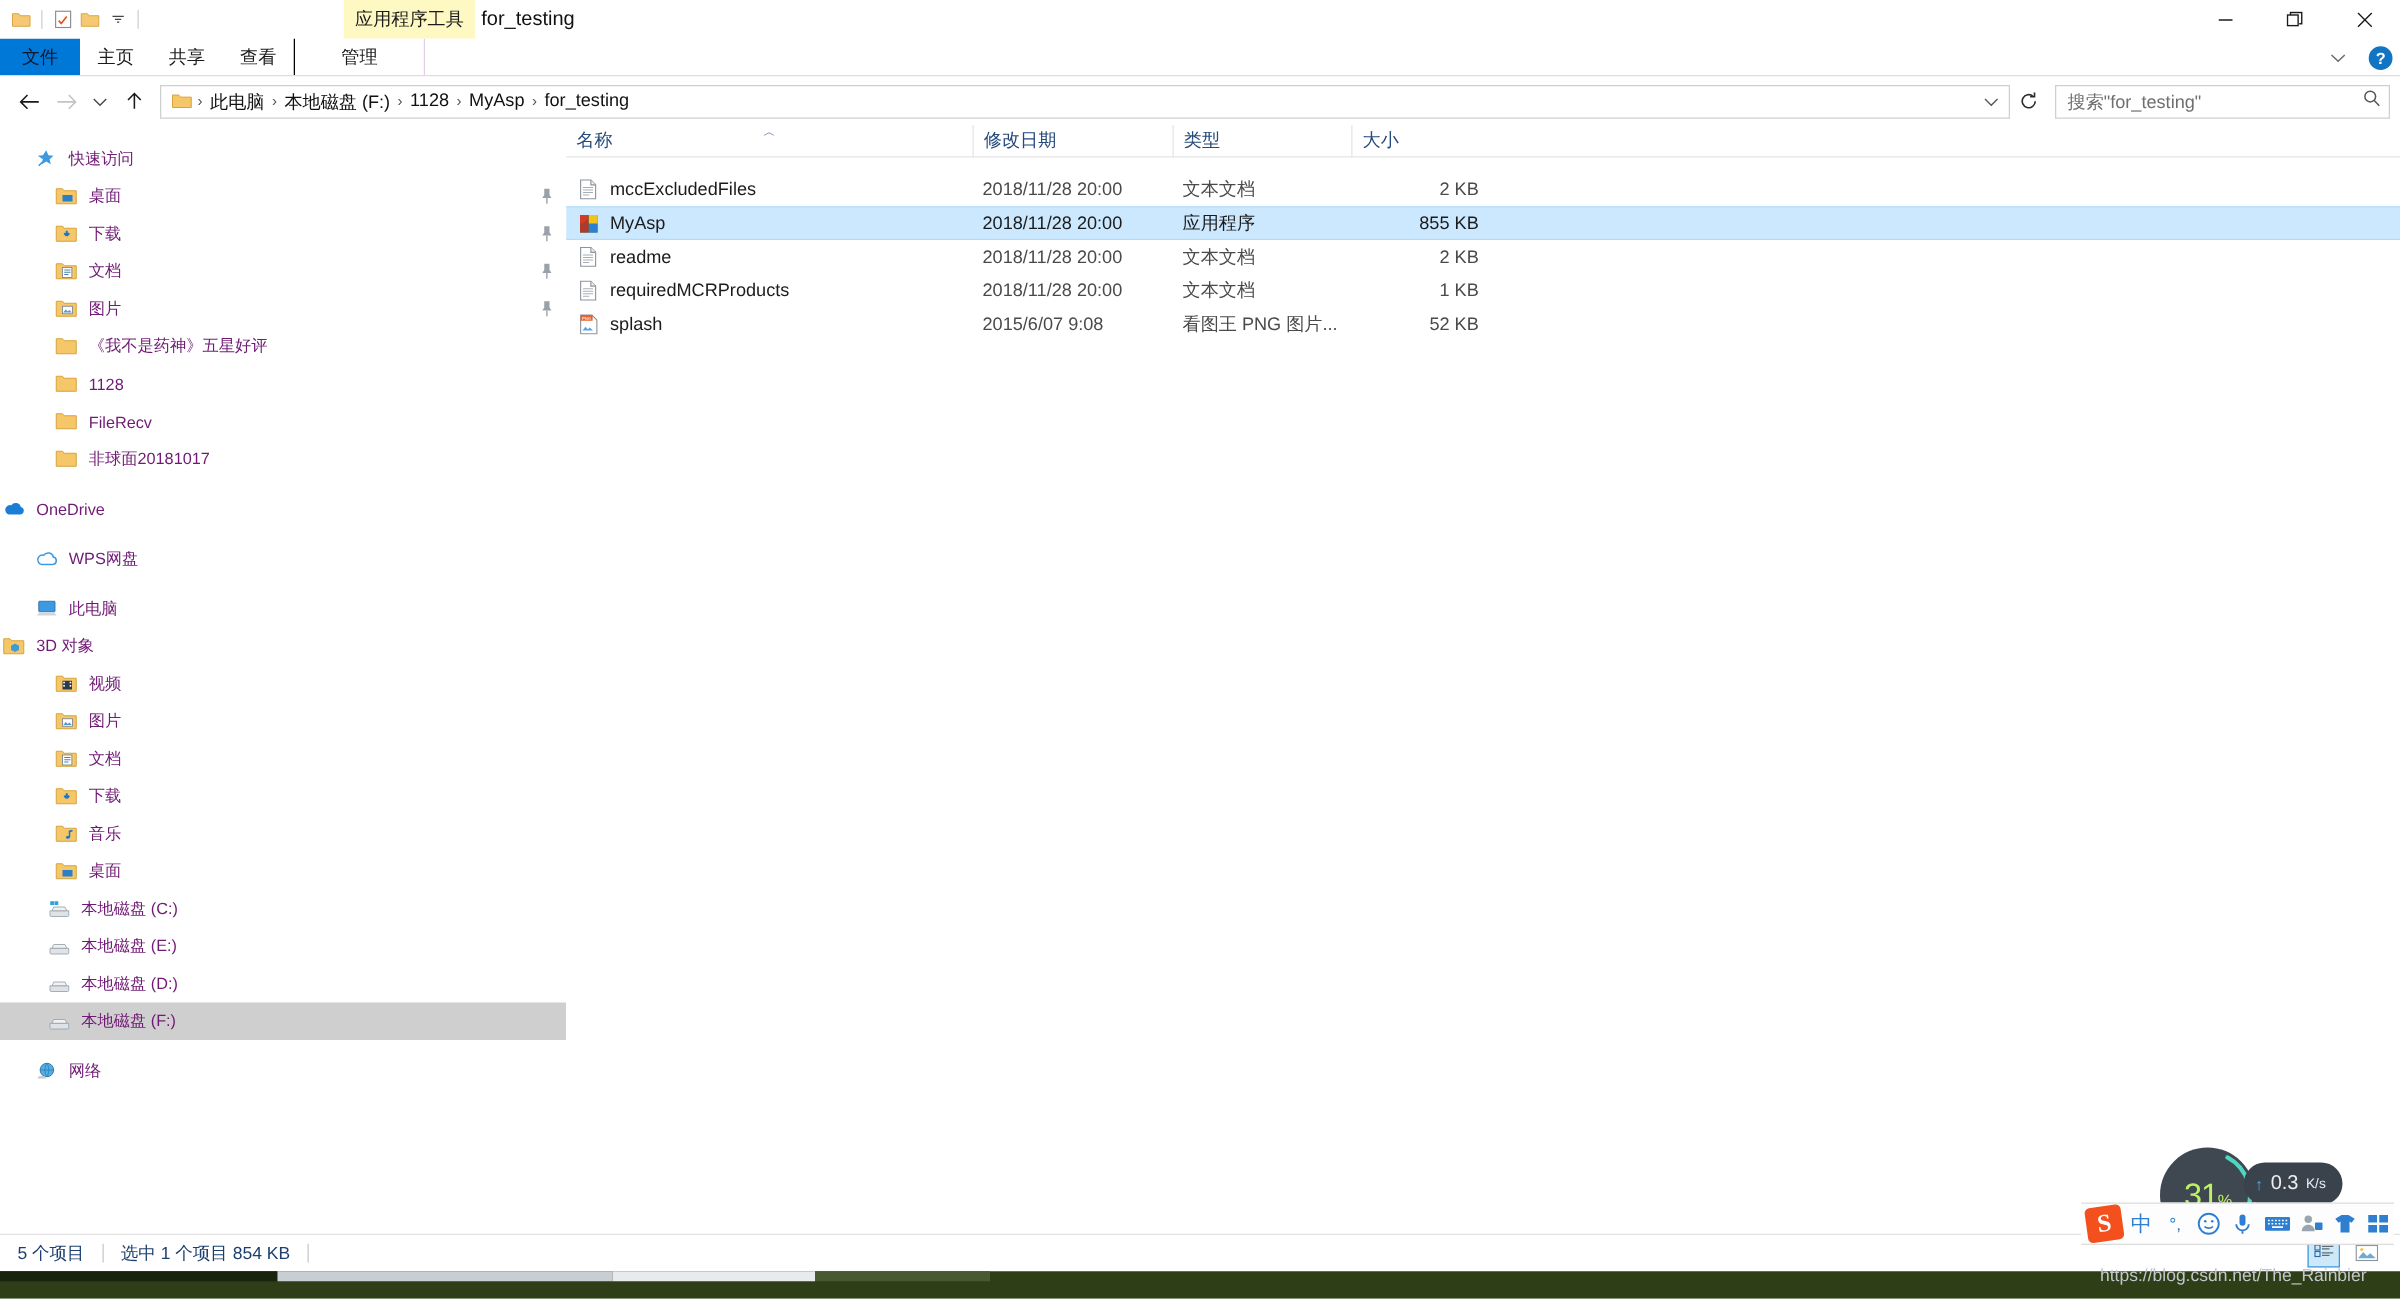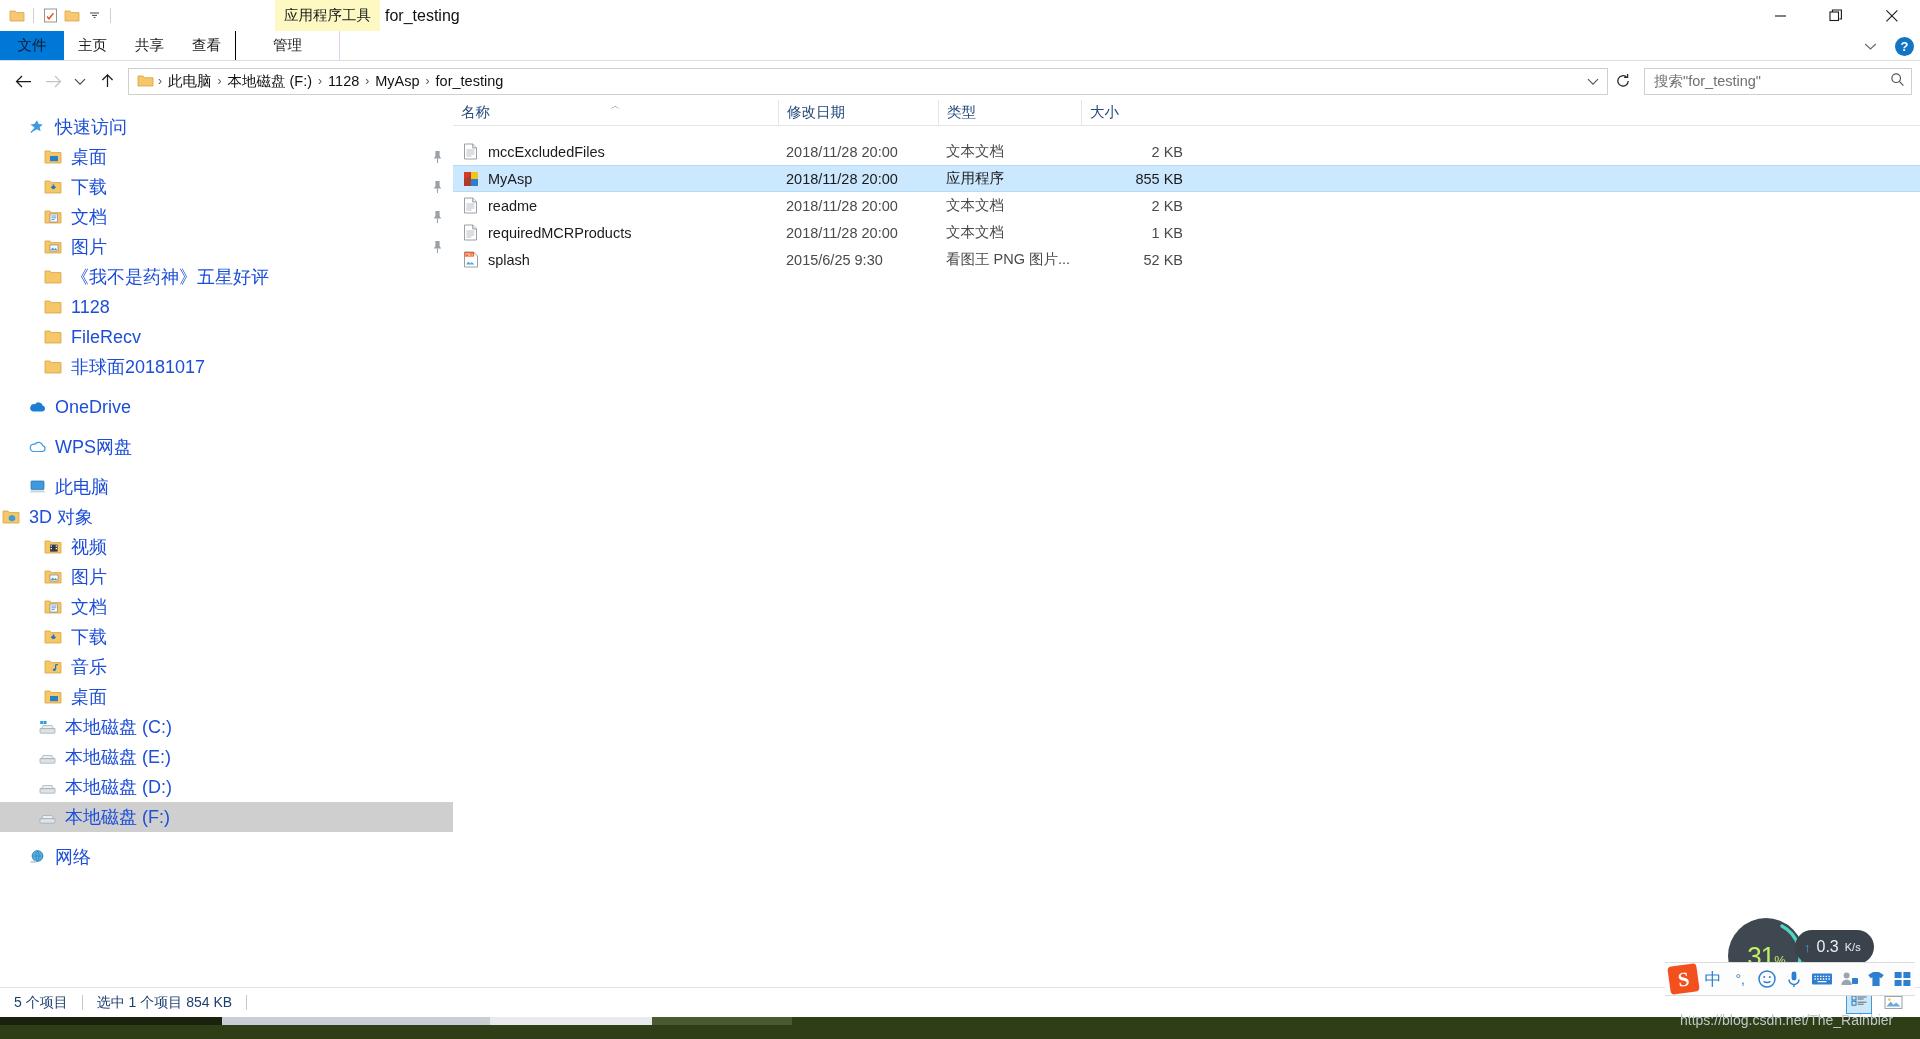--- a/index.html
+++ b/index.html
@@ -77,21 +77,21 @@
   }
   .searchbox .txt { flex:1; font-size:14.5px; color:#6f6f6f; }
 
   
   .content { position:absolute; left:0; top:100px; width:1920px; height:909px; display:flex; }
   .navpane {
     width:453px; height:909px; background:#fff; padding-top:12px;
     overflow:hidden;
   }
   .nav-item {
-    height:30px; display:flex; align-items:center; font-size:18px; color:#1d4ed8;
+    height:30px; display:flex; align-items:center; font-size:13px; color:#701a75;
     white-space:nowrap; padding-right:6px;
   }
   .nav-item.sel { background:#cfcfcf; }
   .nav-item .ico { width:22px;height:22px;display:flex;align-items:center;justify-content:center;margin-right:7px;flex:none;}
   .nav-gap { height:10px; }
   .pin { position:absolute; right:0; width:20px; display:flex; justify-content:center; }
 
   .filepane { flex:1; height:909px; background:#fff; position:relative; }
   .colhdr {
     display:flex; height:26px; border-bottom:1px solid #e5e5e5; align-items:center;
@@ -424,21 +424,21 @@
         <span class="ico">
           <svg width="18" height="16" viewBox="0 0 18 16">
               <path d="M1 2h5l1.3 1.6H17V14H1z" fill="#f6c769" stroke="#d7a33c" stroke-width="0.8"></path>
             </svg>
         </span>
         <span>非球面20181017</span>
       </div>
 
       <div class="nav-gap"></div>
 
-      <div class="nav-item" style="padding-left:26px">
+      <div class="nav-item" style="">
         <span class="ico">
           <svg width="19" height="14" viewBox="0 0 19 14">
               <path d="M5 11.5h9.4a3 3 0 0 0 .3-5.9A4.3 4.3 0 0 0 7 4.2 3.4 3.4 0 0 0 5 11.5z" fill="#1a7fd4"></path>
             </svg>
         </span>
         <span>OneDrive</span>
       </div>
 
       <div class="nav-gap"></div>
 
@@ -687,21 +687,21 @@
               <svg width="16" height="17" viewBox="0 0 16 17">
                   <path d="M1.5 1h9L14.5 5V16H1.5z" fill="#fff" stroke="#8c949c" stroke-width="0.9"></path>
                   <rect x="1.5" y="1" width="9.6" height="4.6" fill="#e8622a"></rect>
                   <text x="6.2" y="4.8" font-size="3.4" fill="#fff" text-anchor="middle" font-family="sans-serif">PNG</text>
                   <path d="M3 13.4l2.4-3 1.8 2 1.6-1.4 2.6 2.4z" fill="#57a6da"></path>
                 </svg>
             </span>
             <span>splash</span>
           </span>
         </div>
-        <div class="cell c-date muted">2015/6/25 9:30</div>
+        <div class="cell c-date muted">2015/6/07 9:08</div>
         <div class="cell c-type muted">看图王 PNG 图片...</div>
         <div class="cell c-size right muted">52 KB</div>
       </div>
     </div>
   </div>
 
   <div class="statusbar">
     <span>5 个项目</span>
     <span class="st-sep"></span>
     <span>选中 1 个项目  854 KB</span>

